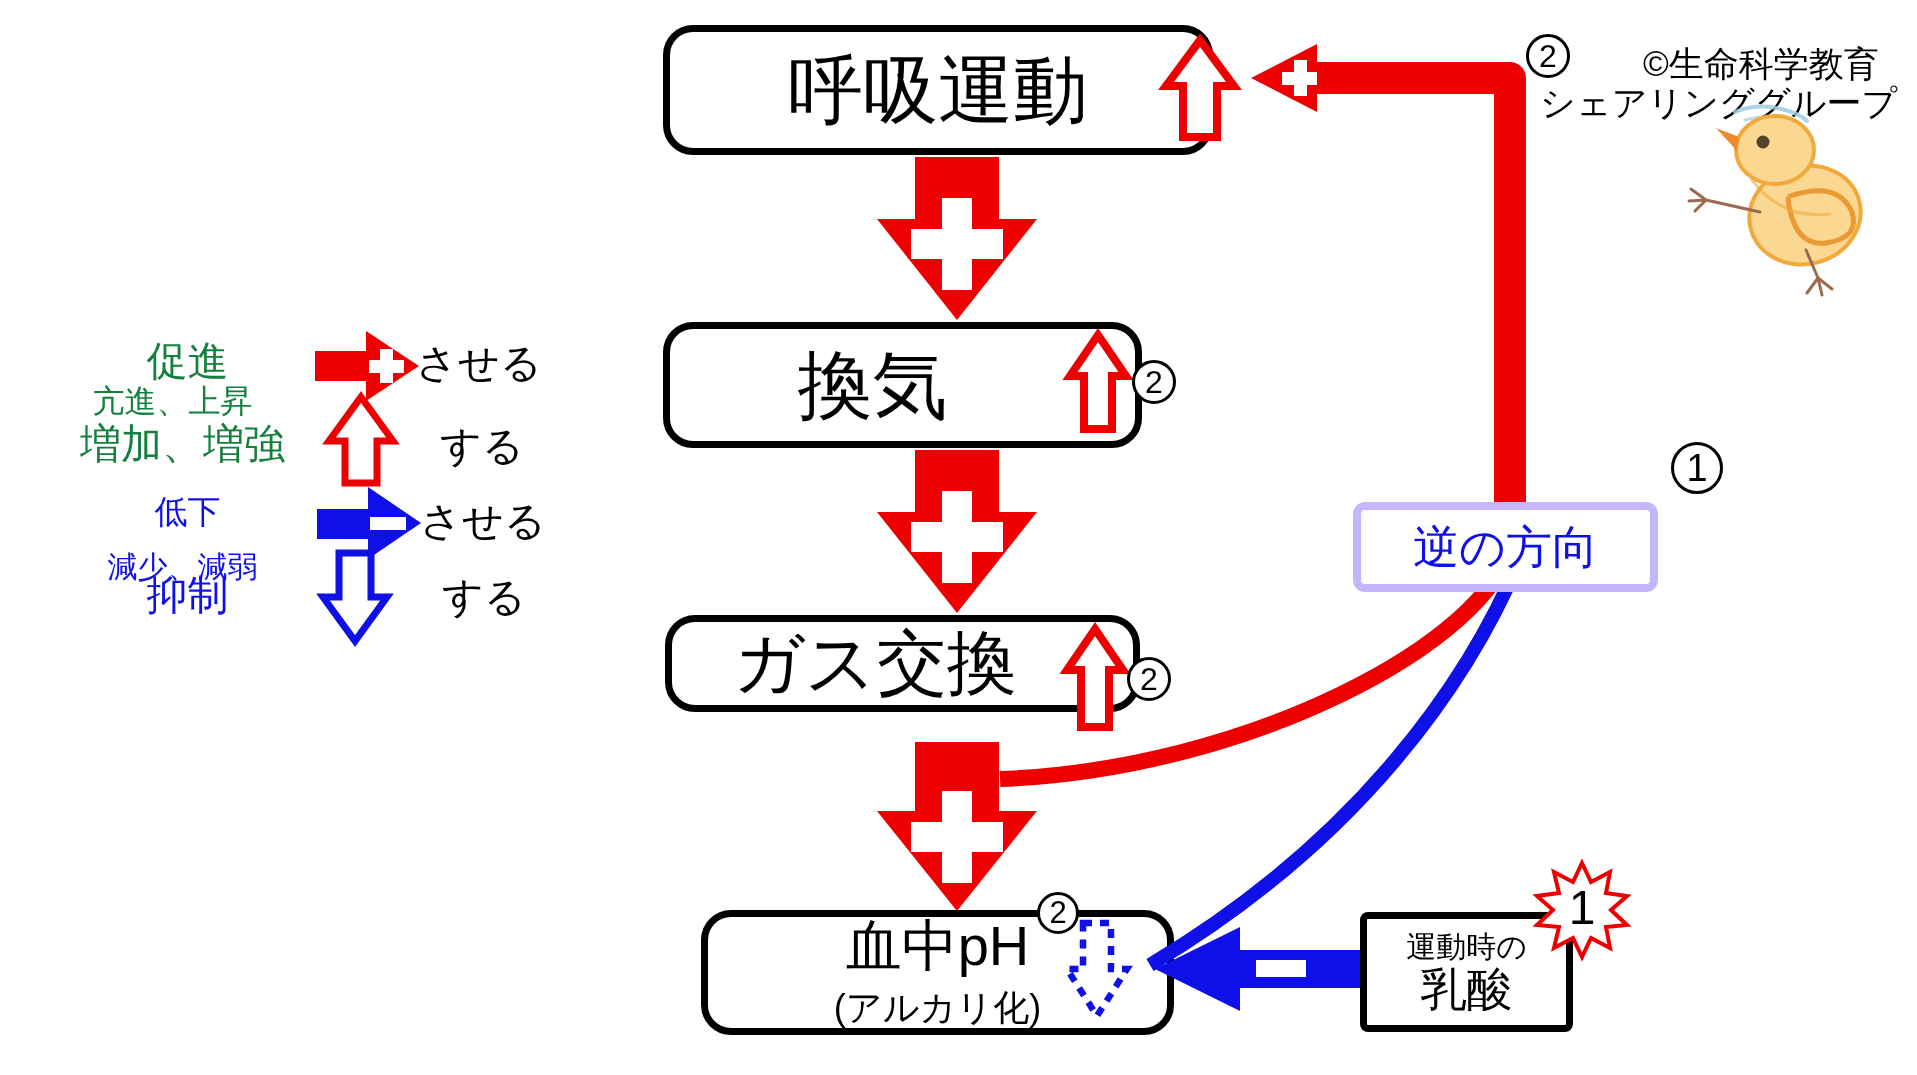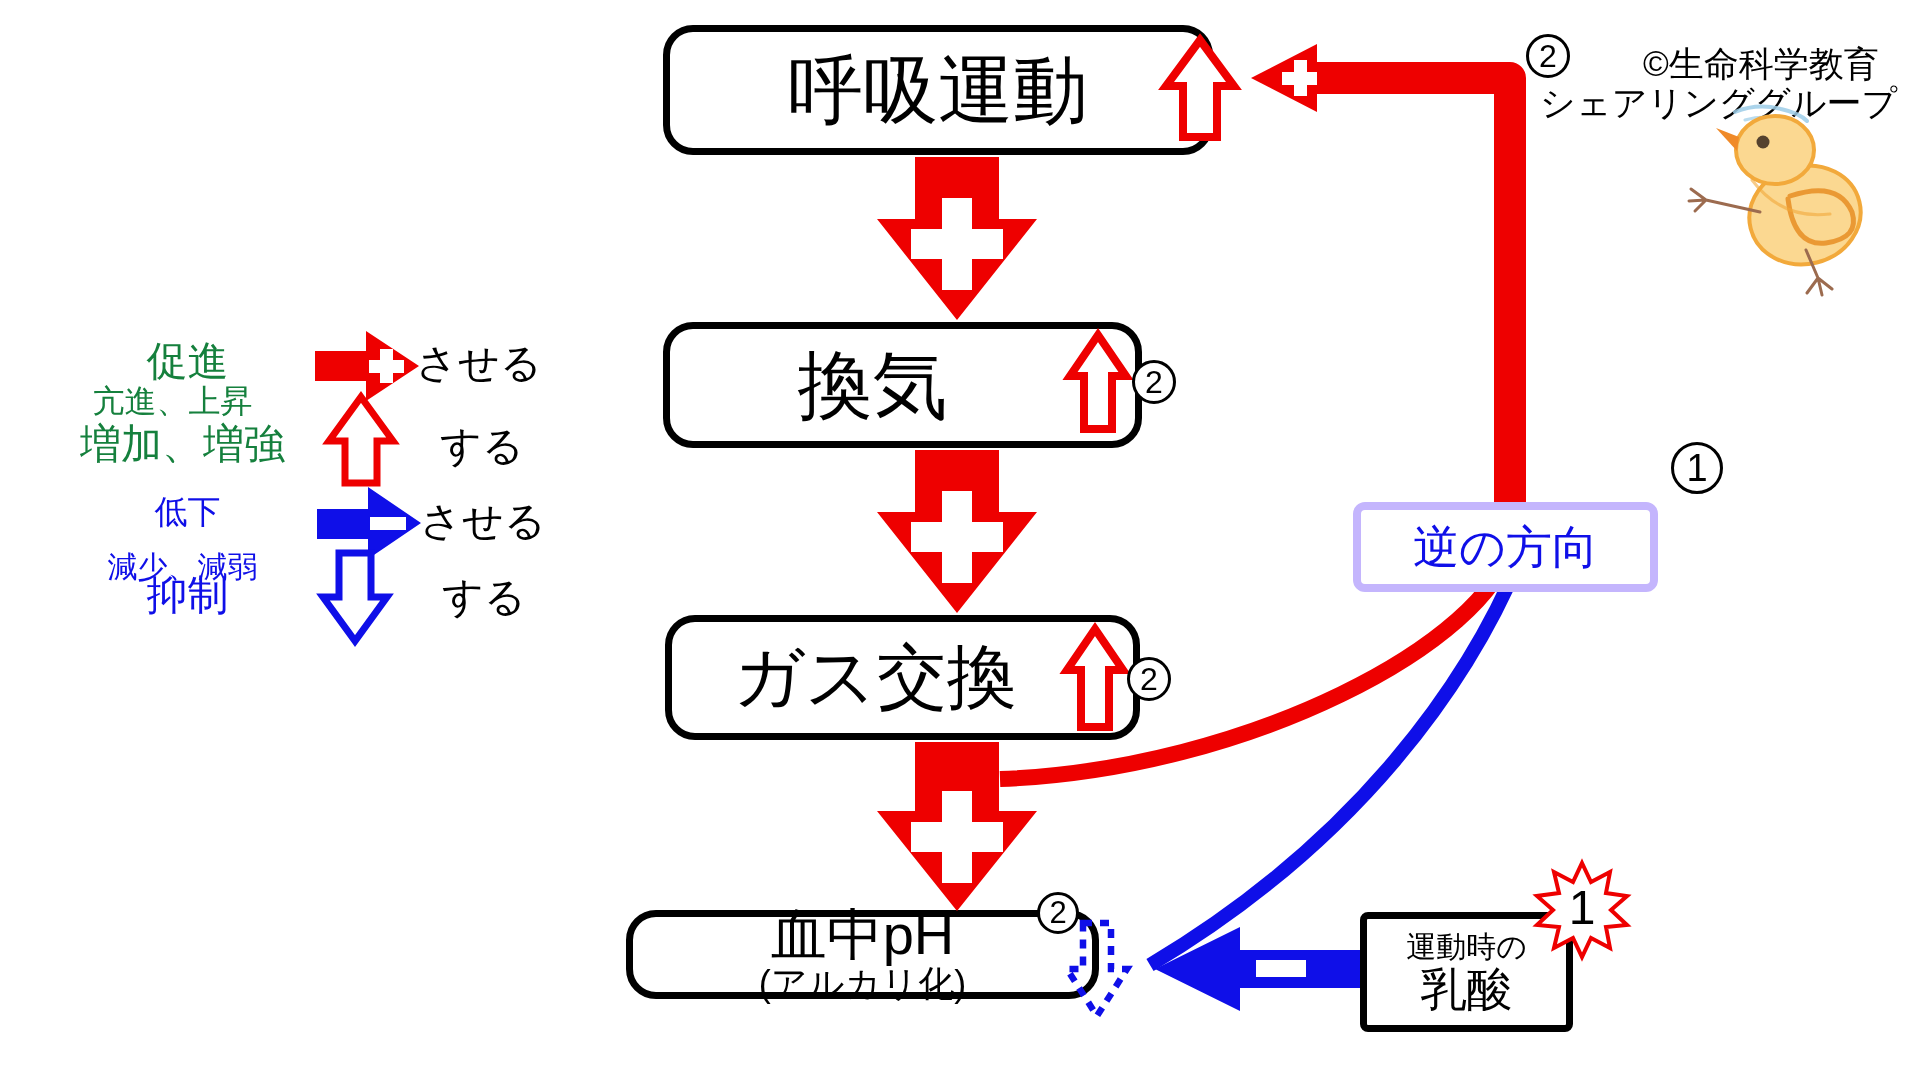--- a/index.html
+++ b/index.html
@@ -23,25 +23,25 @@
 <div id="canvas">
 
   <div class="box" style="left:663px;top:25px;width:550px;height:130px;">
     <span style="font-size:75px">呼吸運動</span>
   </div>
 
   <div class="box" style="left:663px;top:322px;width:479px;height:126px;">
     <span style="font-size:75px;padding-right:60px">換気</span>
   </div>
 
-  <div class="box" style="left:665px;top:615px;width:475px;height:125px;">
+  <div class="box" style="left:665px;top:615px;width:475px;height:97px;">
     <span style="font-size:70px;padding-right:55px">ガス交換</span>
   </div>
 
-  <div class="box" style="left:626px;top:910px;width:473px;height:89px;">
+  <div class="box" style="left:701px;top:910px;width:473px;height:125px;justify-content:space-between;">
     <span style="font-size:56px;line-height:58px">血中pH</span>
     <span style="font-size:36px;line-height:40px">(アルカリ化)</span>
   </div>
 
   <div class="box lactate" style="left:1360px;top:912px;width:213px;height:120px;border-radius:8px;">
     <span style="font-size:30px;line-height:34px">運動時の</span>
     <span style="font-size:46px;line-height:50px">乳酸</span>
   </div>
 
   <div class="lg red" style="left:70px;top:341px;width:235px;text-align:center;font-size:41px">促進</div>

